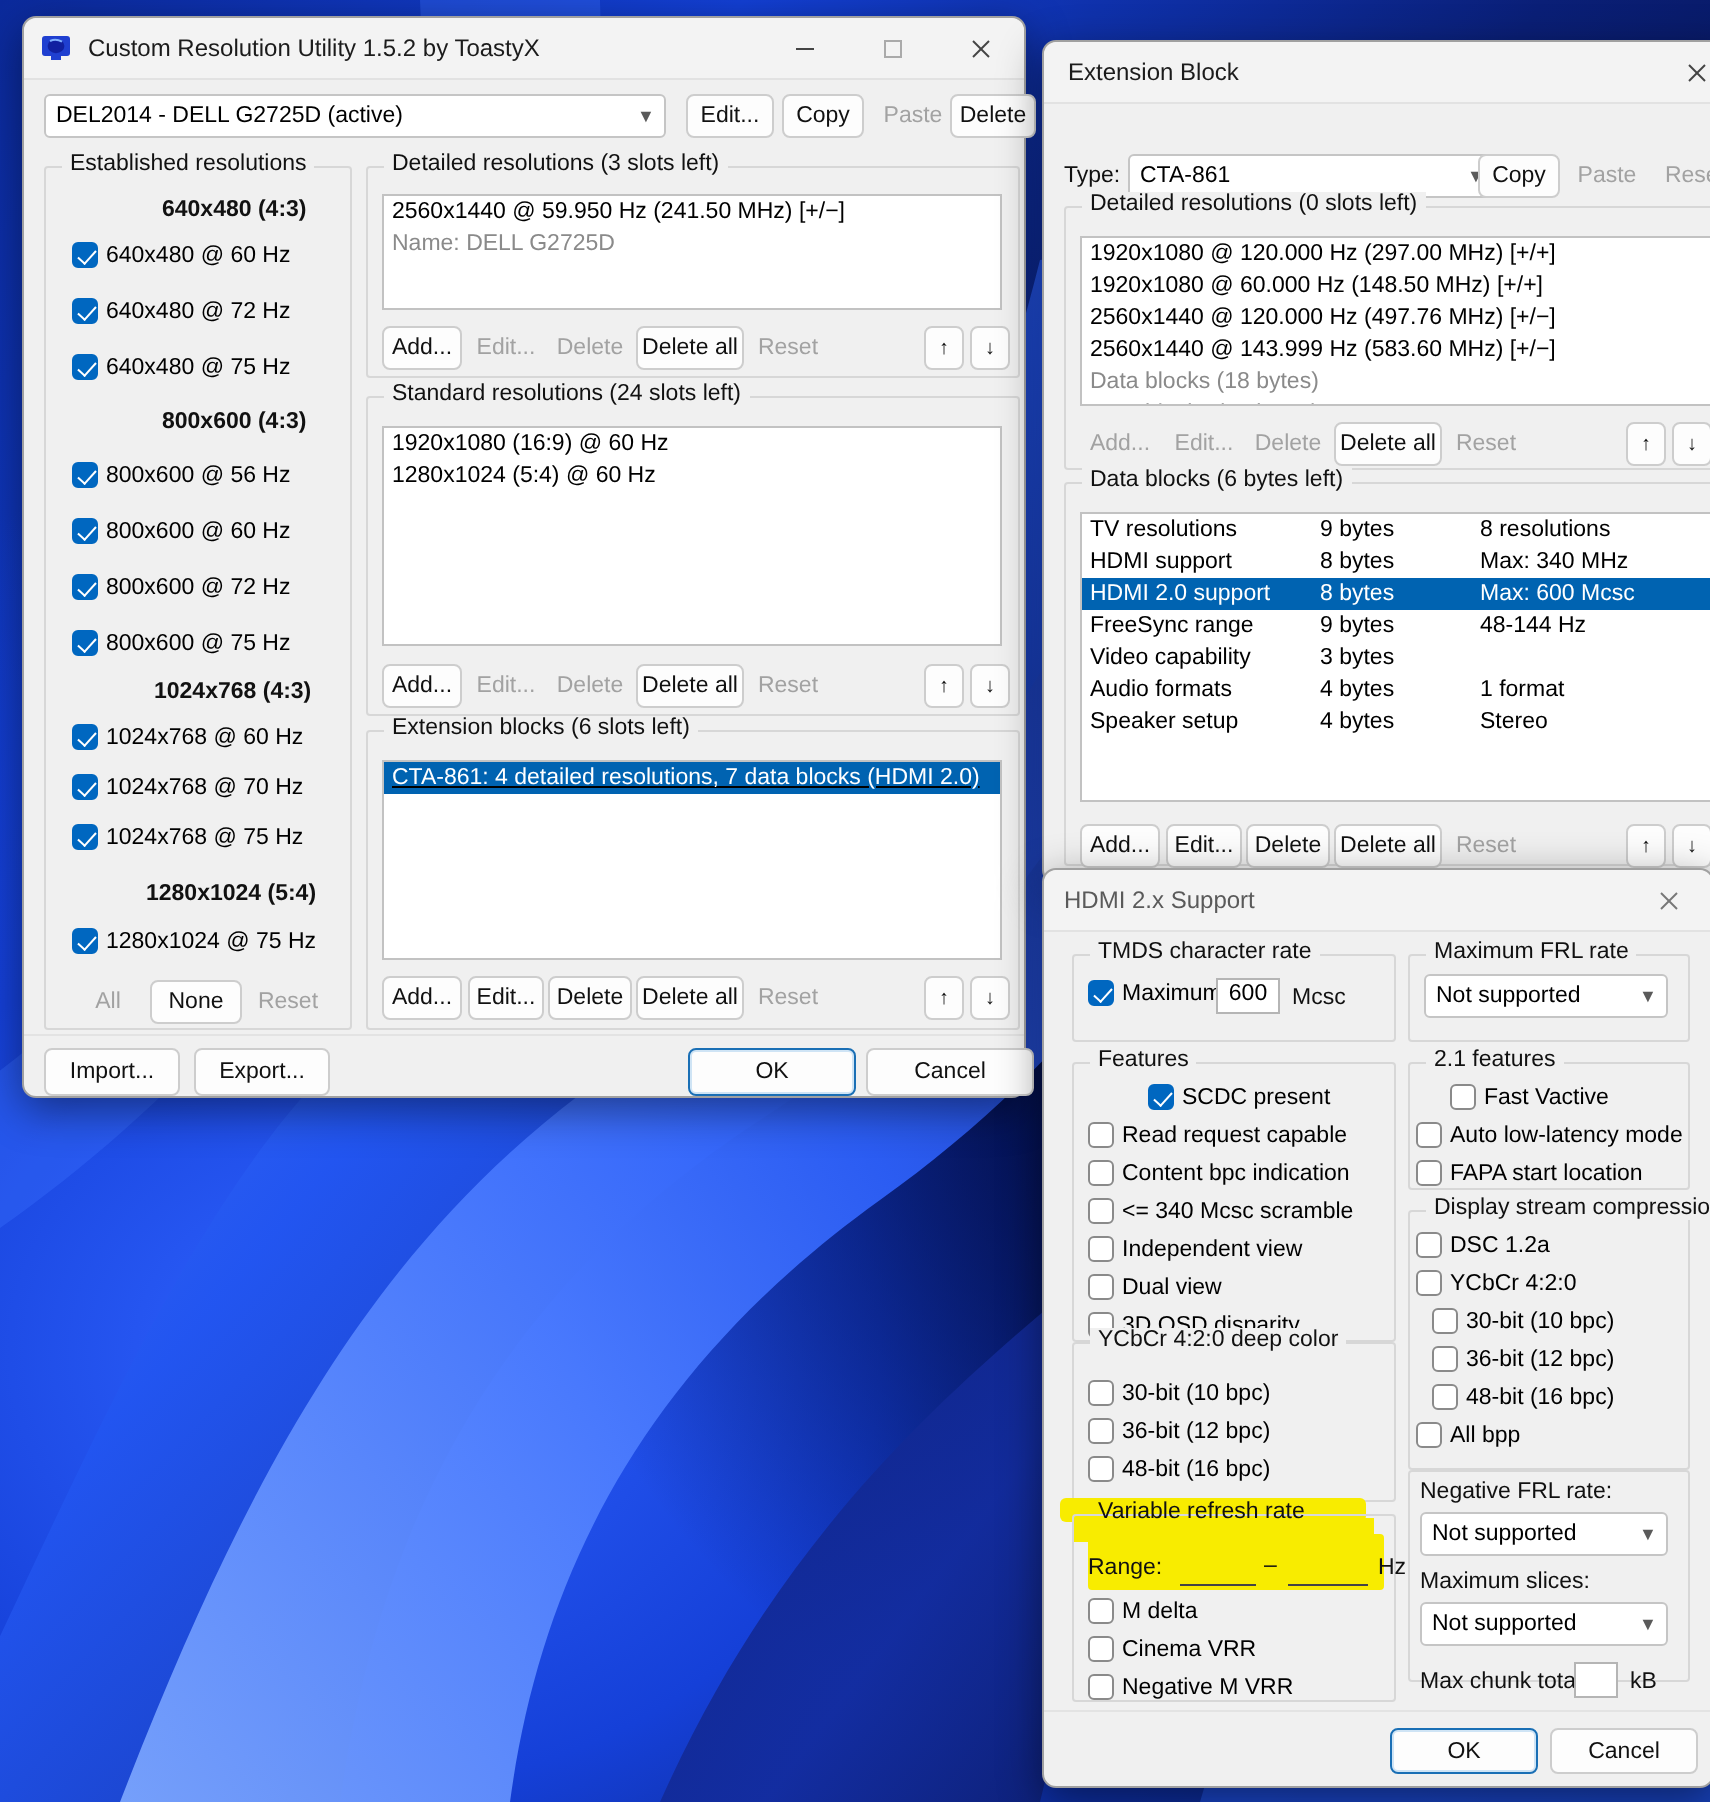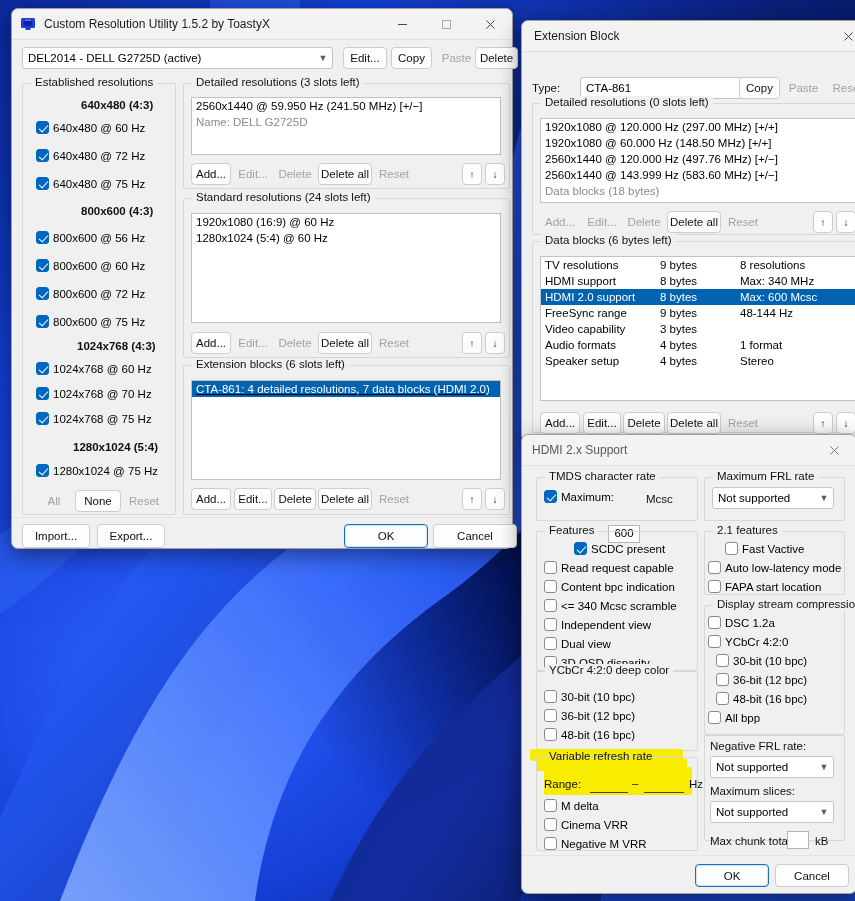--- a/index.html
+++ b/index.html
@@ -263,21 +263,21 @@
     <span class="tt" style="margin-left:12px;">Extension Block</span>
     <div class="cap close" style="border-radius:0 7px 0 0;">
       <svg width="11" height="11" viewBox="0 0 11 11">
           <line x1="1.5" y1="1.5" x2="9.5" y2="9.5" stroke="#444" stroke-width="1"></line>
           <line x1="9.5" y1="1.5" x2="1.5" y2="9.5" stroke="#444" stroke-width="1"></line>
         </svg>
     </div>
   </div>
 
   <div class="lbl" style="left:10px;top:61px;">Type:</div>
-  <div class="combo" style="left:42px;top:56px;width:184px;margin-left:16px;">
+  <div class="combo" style="left:42px;top:56px;width:184px;">
     <span class="cval">CTA-861</span>
     <span class="carr">▼</span>
   </div>
   <div class="btn" style="left:217px;top:56px;width:41px;">Copy</div>
   <div class="btn disabled" style="left:261px;top:56px;width:41px;">Paste</div>
   <div class="btn disabled" style="left:305px;top:56px;width:41px;">Reset</div>
 
   <div class="group" style="left:10px;top:82px;width:345px;height:130px;">
     <span class="glabel">Detailed resolutions (0 slots left)</span>
   </div>
@@ -358,21 +358,21 @@
     </div>
   </div>
 
   <div class="group" style="left:14px;top:42px;width:160px;height:42px;">
     <span class="glabel">TMDS character rate</span>
   </div>
   <div class="cb on" style="left:22px;top:55px;">
     <span class="cbx"></span>
       <span>Maximum:</span>
   </div>
-  <div class="tfield" style="left:86px;top:54px;width:32px;height:18px;text-align:center;margin-top:36px;">600</div>
+  <div class="tfield" style="left:86px;top:54px;width:32px;height:18px;text-align:center;">600</div>
   <div class="lbl" style="left:124px;top:58px;">Mcsc</div>
 
   <div class="group" style="left:182px;top:42px;width:139px;height:42px;">
     <span class="glabel">Maximum FRL rate</span>
   </div>
   <div class="combo" style="left:190px;top:52px;width:122px;">
     <span class="cval">Not supported</span>
     <span class="carr">▼</span>
   </div>
 

